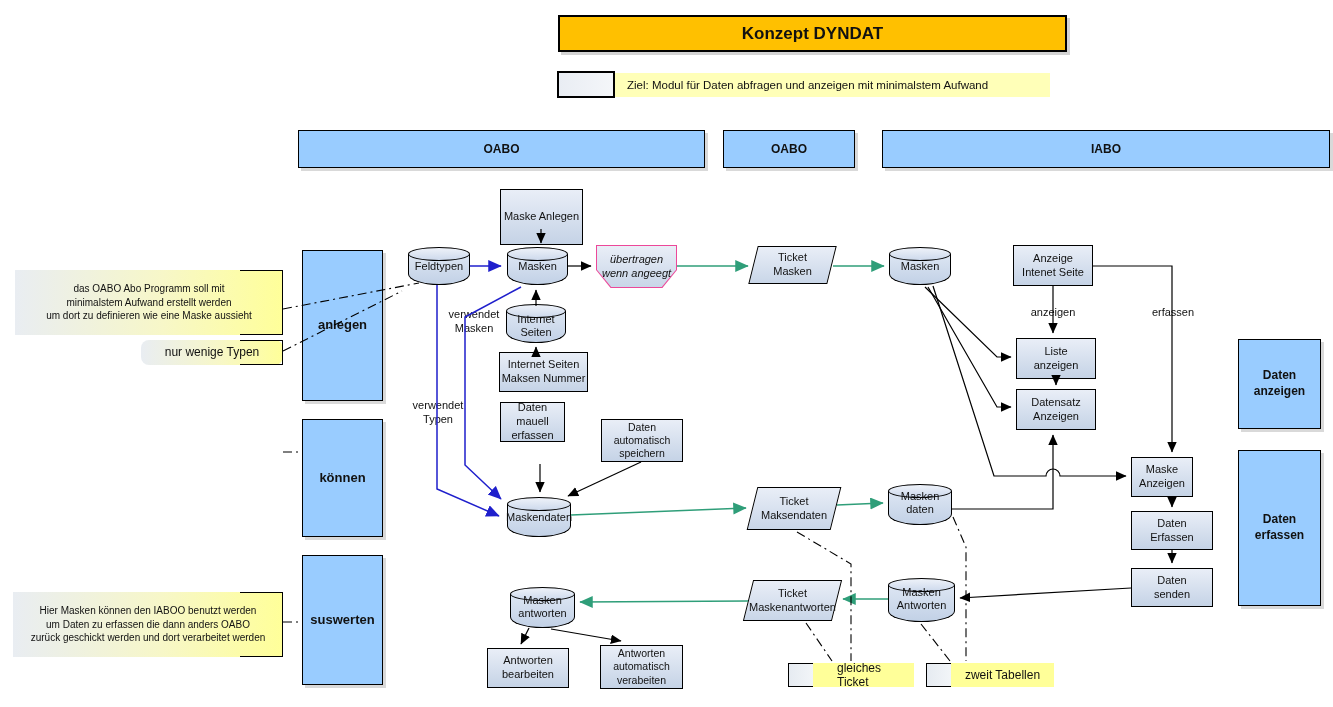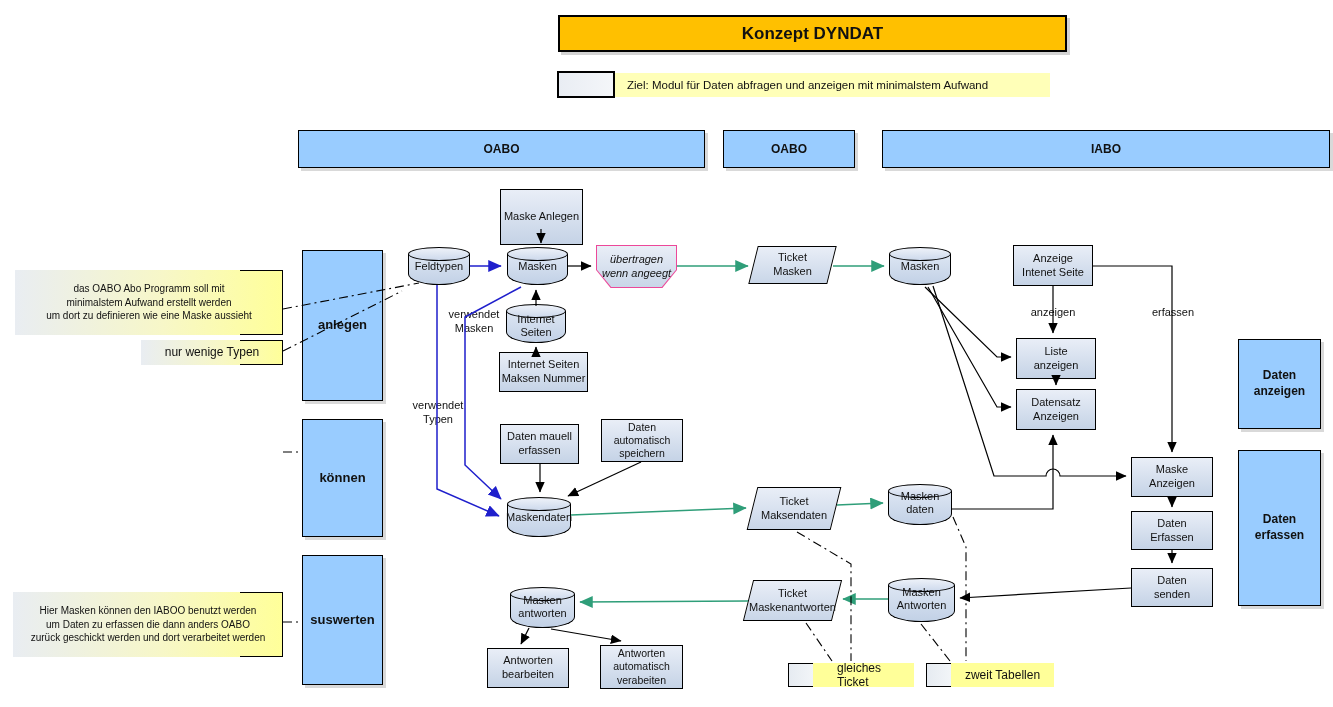--- a/index.html
+++ b/index.html
@@ -26,21 +26,21 @@
   .lane{position:absolute;background:var(--header-bg);border:1.5px solid #000;
     display:flex;align-items:center;justify-content:center;text-align:center;
     font-size:13px;font-weight:bold;color:#111;white-space:pre-line;line-height:1.3;
     box-shadow:3px 3px 0 rgba(128,128,128,.3);}
 
   .note{position:absolute;background:linear-gradient(90deg,#e9edf2 0%,#f7f7c8 55%,#ffff99 100%);
     display:flex;align-items:center;justify-content:center;text-align:center;
     font-size:10px;color:#111;white-space:pre-line;line-height:1.35;}
   .note::after{content:"";position:absolute;top:0;right:0;bottom:0;width:42px;
     border:1.5px solid #000;border-left:none;pointer-events:none;}
-  .note-sm{font-size:12px;}
+  .note-sm{font-size:12px;border-radius:8px;}
 
   .tagnote-gray{position:absolute;background:linear-gradient(90deg,#e6ebf1,#f2f5f8);
     border:1.5px solid #000;border-right:none;}
   .tagnote-yellow{position:absolute;background:var(--note-yellow);
     display:flex;align-items:center;justify-content:center;font-size:12px;color:#111;}
 
   .rect{position:absolute;background:linear-gradient(180deg,#e9eef7,#c5d3e6);border:1px solid #000;
     display:flex;align-items:center;justify-content:center;text-align:center;
     font-size:11px;color:#111;white-space:pre-line;line-height:1.25;}
 
@@ -130,21 +130,21 @@
 
   <div class="cyl" style="left:506px;top:304px;width:60px;height:39px;">
     <div class="shell"></div>
     <div class="cap"></div>
     <div class="lbl" style="top:54%;">Internet
 Seiten</div>
   </div>
 
   <div class="rect" style="left:499px;top:352px;width:89px;height:40px;">Internet Seiten
 Maksen Nummer</div>
-  <div class="rect" style="left:500px;top:424px;width:79px;height:40px;">Daten mauell
+  <div class="rect" style="left:500px;top:402px;width:65px;height:40px;">Daten mauell
 erfassen</div>
   <div class="rect" style="left:601px;top:419px;width:82px;height:43px;font-size:10.5px;">Daten automatisch
 speichern</div>
 
   <div class="cyl" style="left:507px;top:497px;width:64px;height:40px;">
     <div class="shell"></div>
     <div class="cap"></div>
     <div class="lbl" style="left:-10px;right:-10px;">Maskendaten</div>
   </div>
 
@@ -187,21 +187,21 @@
   <div class="rect" style="left:1016px;top:389px;width:80px;height:41px;">Datensatz
 Anzeigen</div>
 
   <div class="cyl" style="left:888px;top:484px;width:64px;height:41px;">
     <div class="shell"></div>
     <div class="cap"></div>
     <div class="lbl" style="top:44%;">Masken
 daten</div>
   </div>
 
-  <div class="rect" style="left:1131px;top:457px;width:82px;height:40px;">Maske
+  <div class="rect" style="left:1131px;top:457px;width:62px;height:40px;">Maske
 Anzeigen</div>
   <div class="rect" style="left:1131px;top:511px;width:82px;height:39px;">Daten
 Erfassen</div>
   <div class="rect" style="left:1131px;top:568px;width:82px;height:39px;">Daten
 senden</div>
 
   <div class="cyl" style="left:888px;top:578px;width:67px;height:44px;">
     <div class="shell"></div>
     <div class="cap"></div>
     <div class="lbl" style="top:46%;">Masken

